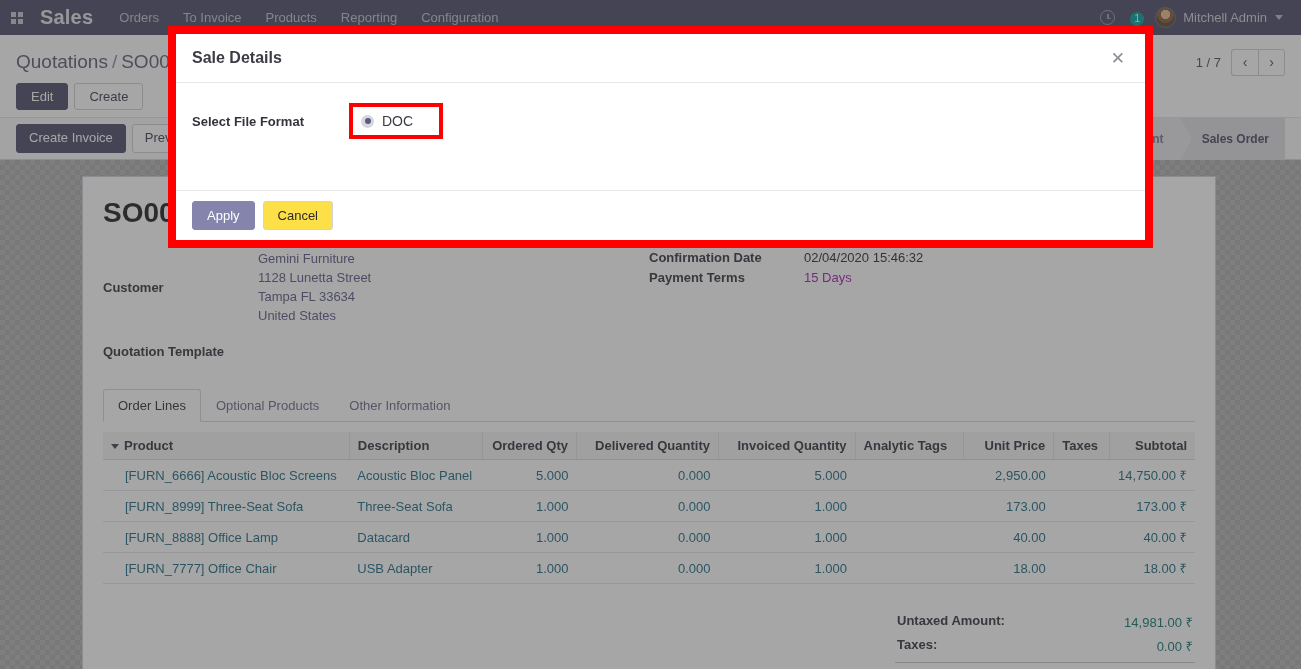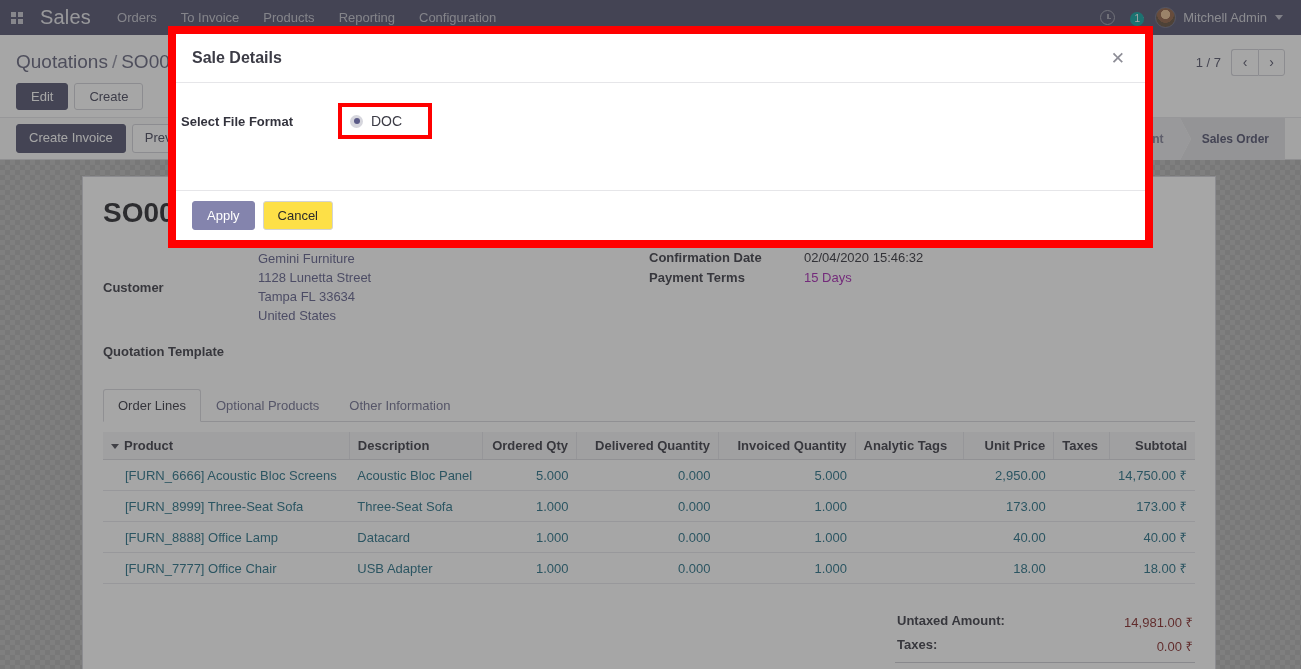--- a/index.html
+++ b/index.html
@@ -35,21 +35,21 @@
   }
   .apps-icon {
     width: 34px; height: 35px;
     display: flex; align-items: center; justify-content: center;
     color: #c8c8d2;
   }
   .apps-grid { display: grid; grid-template-columns: repeat(2, 5px); grid-gap: 2px; }
   .apps-grid i { display: block; width: 5px; height: 5px; background: #c6c6d0; }
   .brand {
     font-size: 20px; color: #e6e6ea; padding: 0 14px 0 6px;
-    font-weight: 400; letter-spacing: .2px;
+    font-weight: 700; letter-spacing: .2px;
   }
   .nav-menu { display: flex; align-items: center; height: 35px; }
   .nav-menu a {
     color: #c0c0cb; text-decoration: none;
     padding: 0 12px; line-height: 35px; font-size: 13px;
   }
   .nav-right {
     margin-left: auto; display: flex; align-items: center;
     height: 35px; padding-right: 8px;
   }
@@ -210,21 +210,21 @@
     display: inline-block; width: 0; height: 0; margin-right: 5px;
     border-left: 4px solid transparent; border-right: 4px solid transparent;
     border-top: 5px solid #44444f; vertical-align: middle;
   }
 
   
   .totals { margin-top: 26px; display: flex; justify-content: flex-end; }
   .totals-inner { width: 300px; }
   .trow { display: flex; justify-content: space-between; padding: 3px 2px; font-size: 13px; }
   .trow .tlab { font-weight: bold; color: #33333d; }
-  .trow .tval { color: #7f1d1d; }
+  .trow .tval { color: #0f766e; }
   .trow.grand { border-top: 1px solid #c9c9d1; padding-top: 7px; margin-top: 4px; }
   .trow.grand .tlab { font-size: 14px; }
   .trow.grand .tval { font-size: 18px; font-weight: bold; }
 
   
   #backdrop {
     position: absolute; inset: 0;
     background: rgba(60,60,60,0.46);
     z-index: 40;
   }
@@ -248,21 +248,21 @@
   .modal-header {
     height: 49px; display: flex; align-items: center;
     padding: 0 16px; border-bottom: 1px solid #e6e6e9;
   }
   .modal-title { font-size: 16px; font-weight: bold; color: #3c3c46; }
   .modal-x {
     margin-left: auto; background: none; border: none; cursor: pointer;
     font-size: 17px; color: #8d8d96; line-height: 1; padding: 2px 4px;
     font-family: "Liberation Sans", sans-serif;
   }
-  .modal-body { flex: 1; padding: 20px 5px; position: relative; }
+  .modal-body { flex: 1; padding: 20px 16px; position: relative; }
   .mrow { display: flex; align-items: center; }
   .mlabel {
     width: 155px; font-weight: bold; font-size: 13px; color: #33333d; flex: none;
   }
   .radio-hl {
     border: 4px solid #ff0000; padding: 6px 26px 6px 8px;
     display: inline-flex; align-items: center; background: #fff;
     margin-left: 2px;
   }
   .radio-opt { display: inline-flex; align-items: center; cursor: pointer; }

